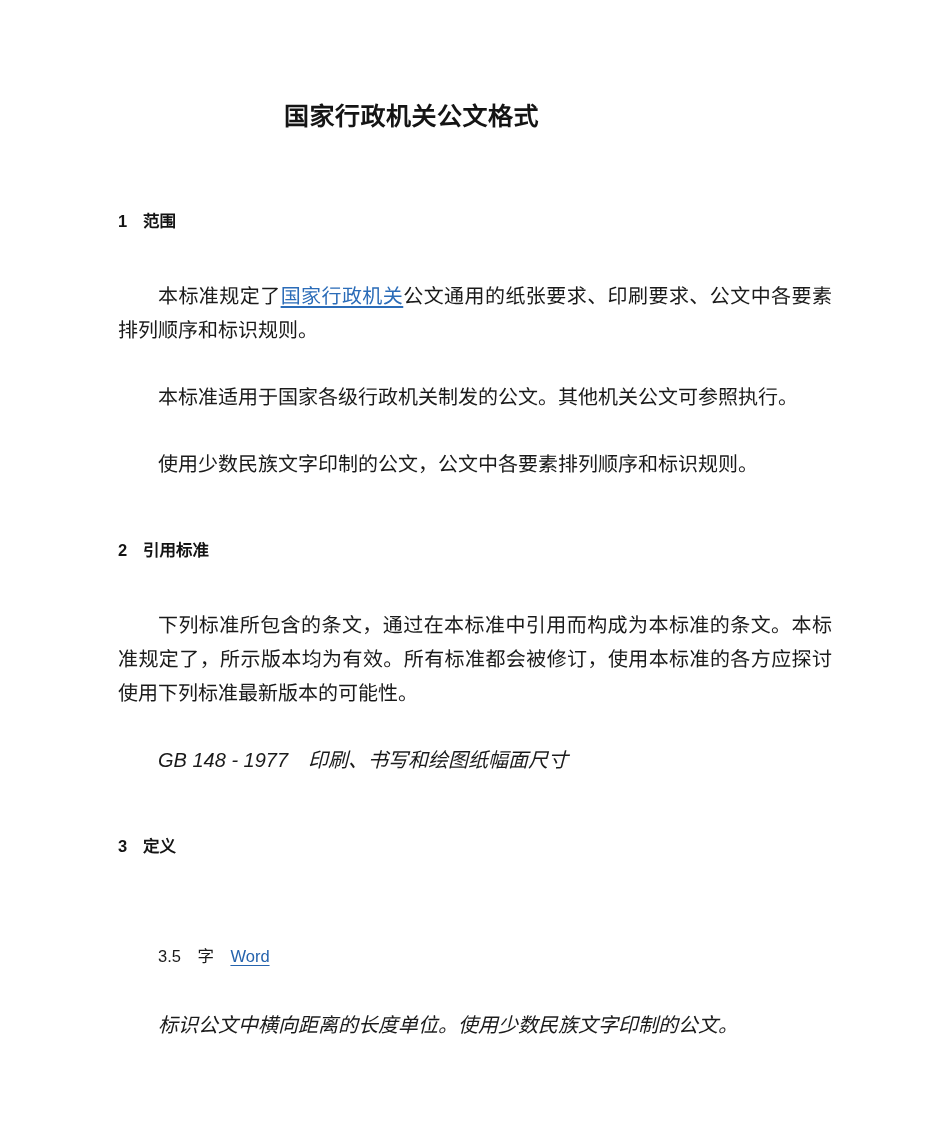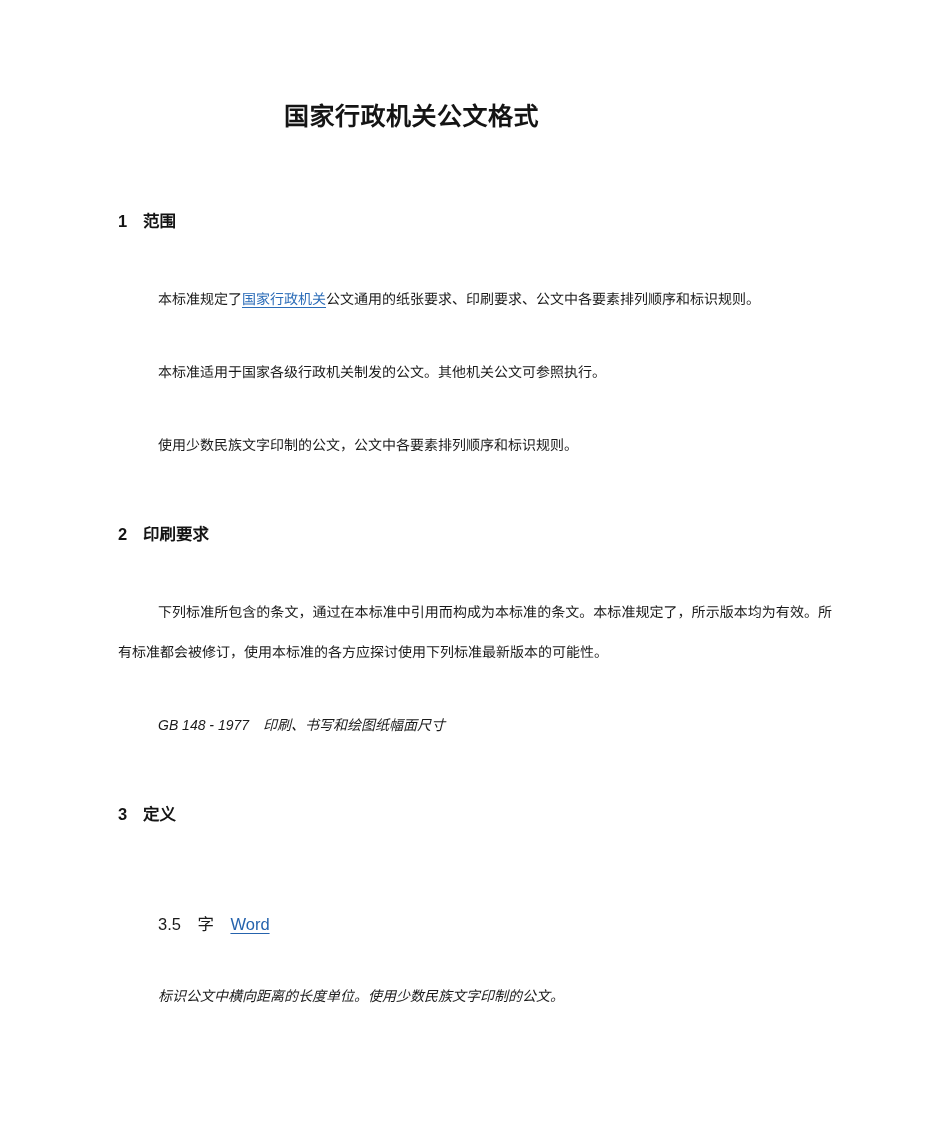--- a/index.html
+++ b/index.html
@@ -62,23 +62,23 @@
     display: inline-block;
     width: 25px;
   }
 
   
   .sp-h1 { margin-top: 0px; }
   .sp-h  { margin-top: 58px; }
 
   
   .para {
-    font-size: 14px;
+    font-size: 20px;
     color: #1a1a1a;
-    line-height: 40px;
+    line-height: 34px;
     margin: 0;
     text-align: justify;
     text-justify: inter-ideograph;
     word-break: break-all;
   }
   .para.indent {
     text-indent: 40px;
   }
   .para.flush {
     text-indent: 0;
@@ -129,21 +129,21 @@
     <p class="para indent"><span>本标准规定了</span><a class="doclink">国家行政机关</a><span>公文通用的纸张要求、印刷要求、公文中各要素排列顺序和标识规则。</span></p>
 
     <div class="gap-md"></div>
 
     <p class="para indent">本标准适用于国家各级行政机关制发的公文。其他机关公文可参照执行。</p>
 
     <div class="gap-md"></div>
 
     <p class="para indent">使用少数民族文字印制的公文，公文中各要素排列顺序和标识规则。</p>
 
-    <div class="section-heading sp-h"><span class="num">2</span><span>印刷要求</span></div>
+    <div class="section-heading sp-h"><span class="num">2</span><span>引用标准</span></div>
 
     <div class="gap-xl"></div>
 
     <p class="para indent">下列标准所包含的条文，通过在本标准中引用而构成为本标准的条文。本标准规定了，所示版本均为有效。所有标准都会被修订，使用本标准的各方应探讨使用下列标准最新版本的可能性。</p>
 
     <div class="gap-md"></div>
 
     <p class="para flush block-indent">GB 148 - 1977　印刷、书写和绘图纸幅面尺寸</p>
 
     <div class="section-heading sp-h"><span class="num">3</span><span>定义</span></div>

